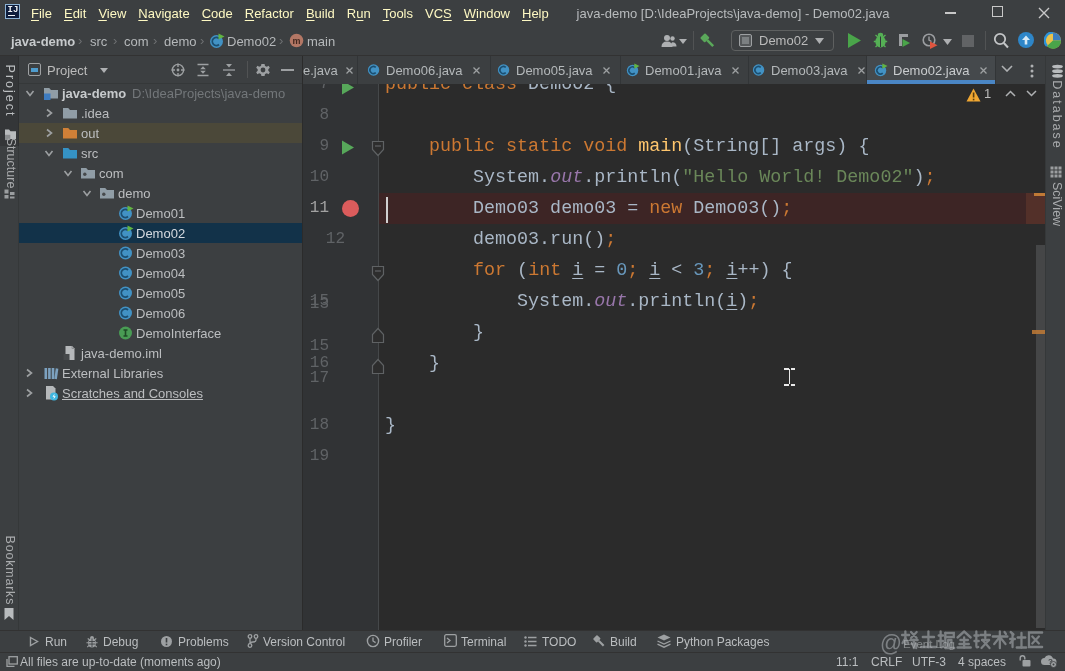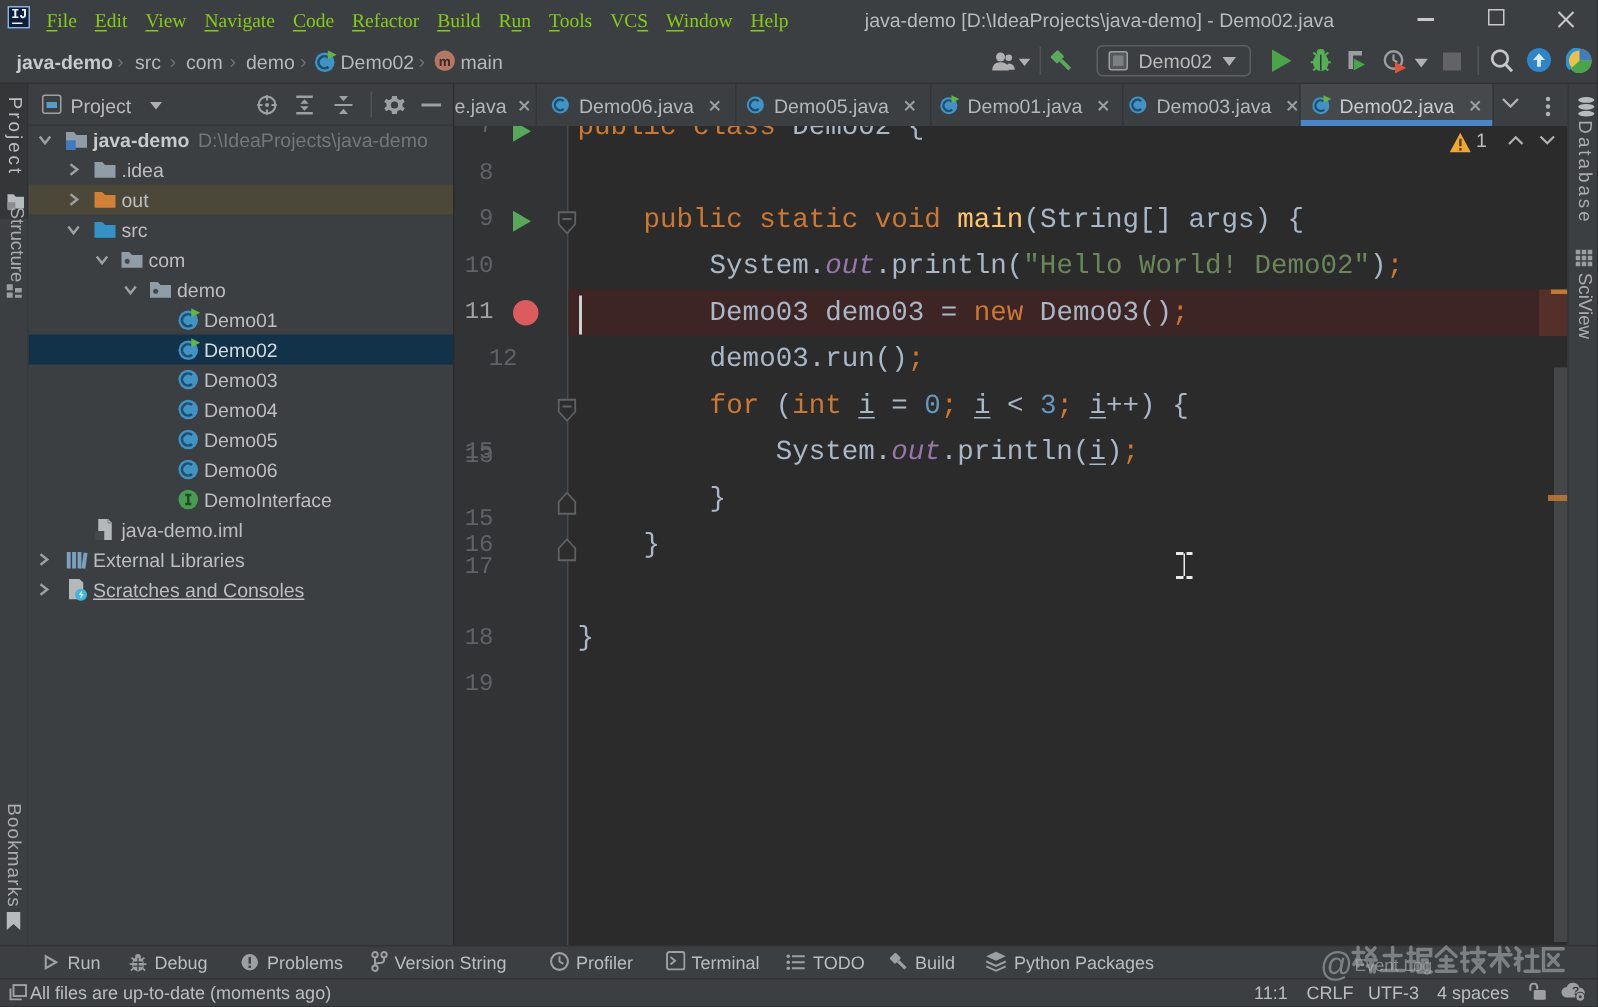--- a/index.html
+++ b/index.html
@@ -1,21 +1,21 @@
 <!DOCTYPE html>
 <html><head>
 <meta charset="utf-8">
 <style>
   html,body{margin:0;padding:0;background:#2b2b2b;}
   #app{position:relative;width:1065px;height:671px;background:#3c3f41;overflow:hidden;
        font-family:"Liberation Sans",sans-serif;color:#bbbbbb;}
   .abs{position:absolute;}
   .mono{font-family:"Liberation Mono",monospace;}
   u{text-decoration:underline;text-underline-offset:2px;}
-  .mi{font-size:13px;color:#84cc16;font-family:Liberation Serif, serif;}
+  .mi{font-size:13px;color:#fef9c3;}
   .crumb{font-size:13px;color:#b5b8ba;}
   .sep{color:#6e7173;}
   .tabtxt{font-size:13px;color:#b4b8ba;}
   .treetxt{font-size:13px;color:#bcbec0;}
   svg{display:block;}
 </style>
 </head>
 <body>
 <div id="app">
 
@@ -544,21 +544,21 @@
         <rect x="5.7" y="3" width="1.6" height="4.5" fill="#3c3f41"></rect>
         <rect x="5.7" y="8.7" width="1.6" height="1.6" fill="#3c3f41"></rect>
       </svg>
   <div class="abs" style="left:178px;top:635px;">Problems</div>
   <svg class="abs" style="left:247px;top:634px;" width="12" height="14" viewBox="0 0 12 14">
         <circle cx="3" cy="2.5" r="1.8" fill="none" stroke="#9da0a2" stroke-width="1.3"></circle>
         <circle cx="9" cy="2.5" r="1.8" fill="none" stroke="#9da0a2" stroke-width="1.3"></circle>
         <circle cx="3" cy="11.5" r="1.8" fill="none" stroke="#9da0a2" stroke-width="1.3"></circle>
         <path d="M3 4.3 L3 9.7 M9 4.3 L9 6 Q9 8 6 8 Q3 8 3 9.7" fill="none" stroke="#9da0a2" stroke-width="1.3"></path>
       </svg>
-  <div class="abs" style="left:263px;top:635px;">Version String</div>
+  <div class="abs" style="left:263px;top:635px;">Version Control</div>
   <svg class="abs" style="left:366px;top:634px;" width="14" height="14" viewBox="0 0 14 14">
         <circle cx="7" cy="7" r="5.6" fill="none" stroke="#9da0a2" stroke-width="1.4"></circle>
         <path d="M7 3.5 L7 7 L9.6 8.6" stroke="#9da0a2" stroke-width="1.3" fill="none"></path>
       </svg>
   <div class="abs" style="left:384px;top:635px;">Profiler</div>
   <svg class="abs" style="left:444px;top:634px;" width="13" height="13" viewBox="0 0 13 13">
         <rect x="0.7" y="0.7" width="11.6" height="11.6" rx="1.5" fill="none" stroke="#9da0a2" stroke-width="1.3"></rect>
         <path d="M3 4 L6 6.5 L3 9" fill="none" stroke="#9da0a2" stroke-width="1.3"></path>
       </svg>
   <div class="abs" style="left:461px;top:635px;">Terminal</div>

